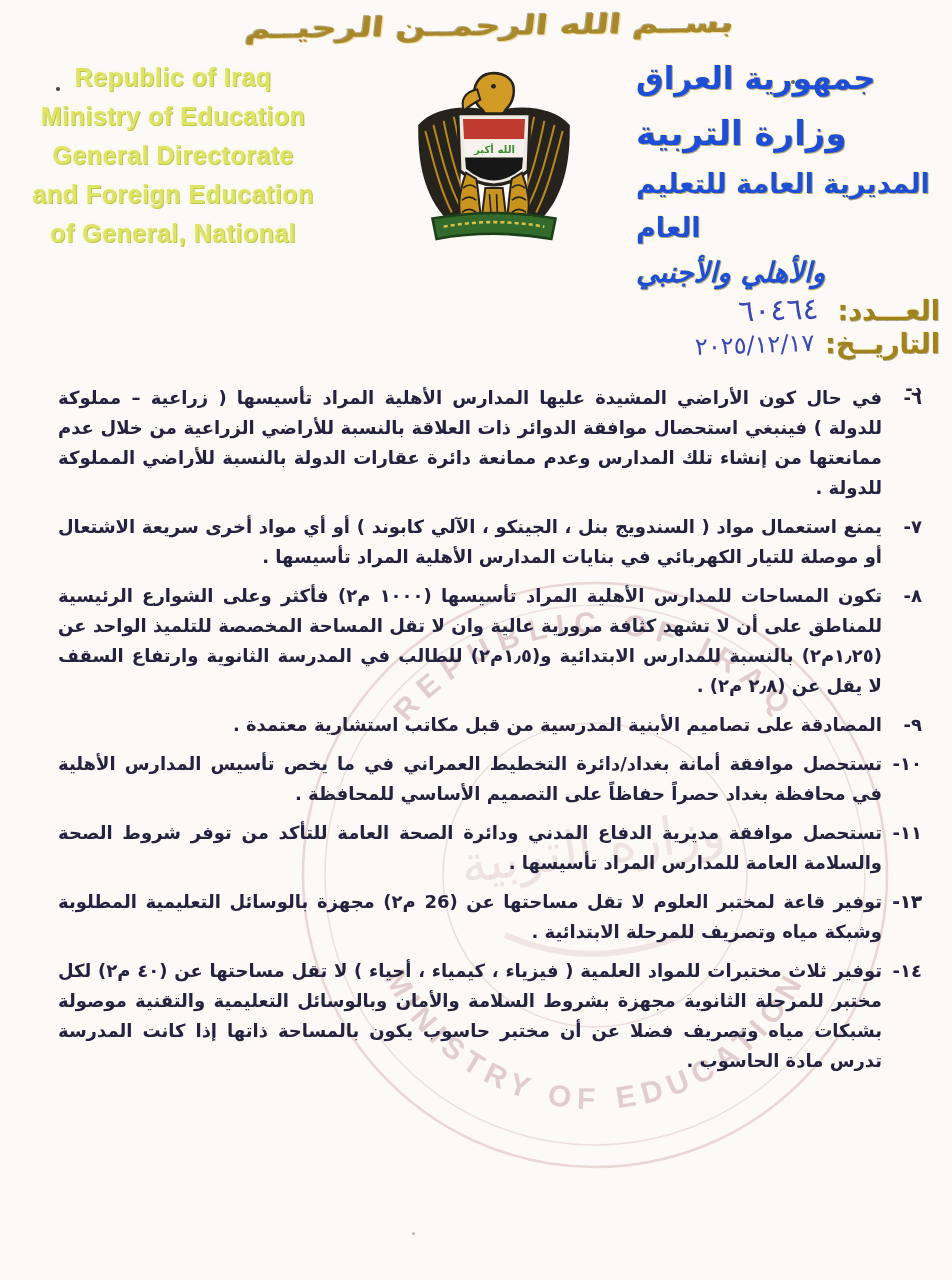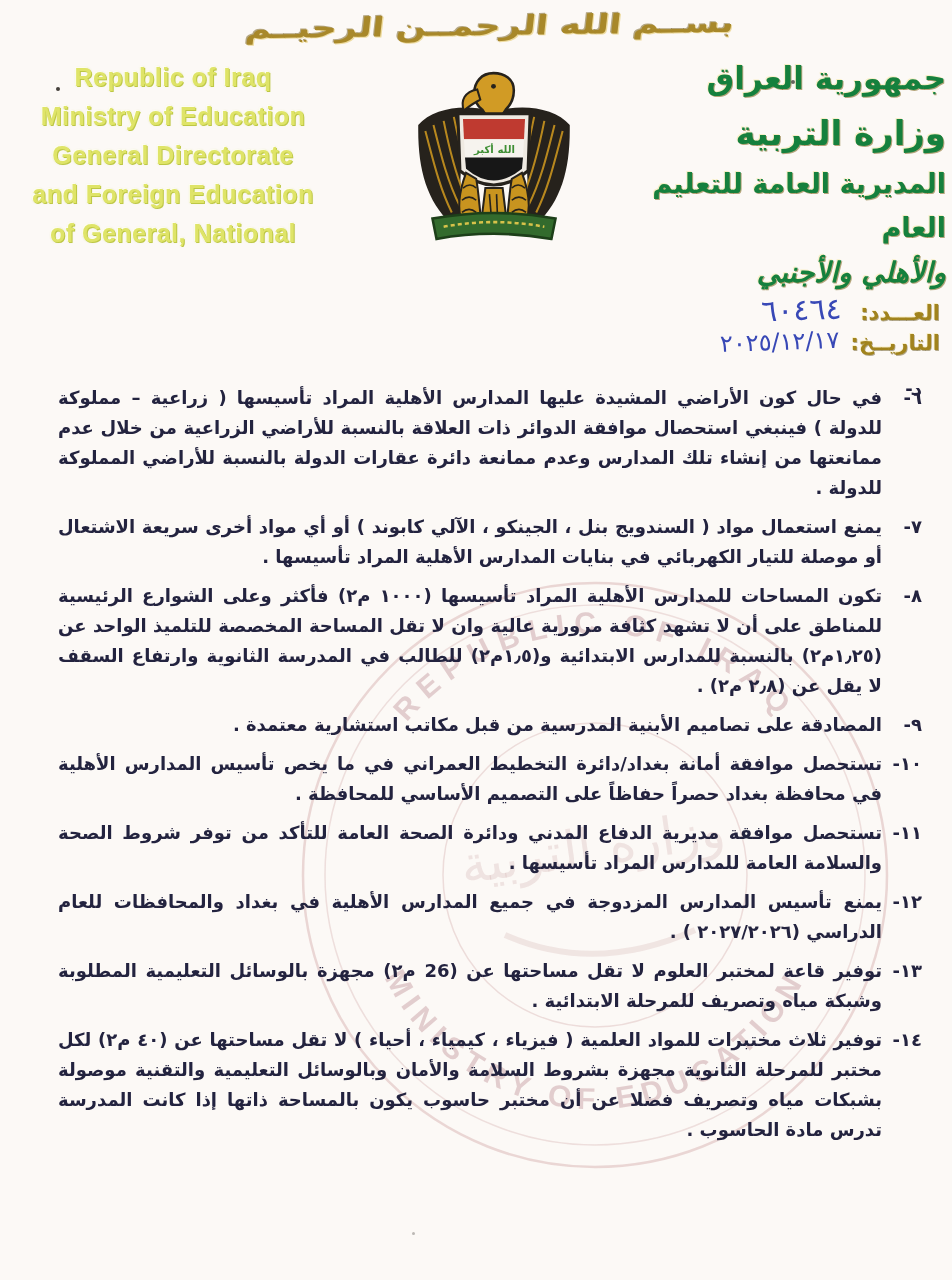--- a/index.html
+++ b/index.html
@@ -14,31 +14,31 @@
     text-shadow:1px 1px 0 rgba(235,215,150,.9), -1px -1px 0 rgba(110,85,15,.5);}
 
   
   .en-block{position:absolute;left:28px;top:58px;width:290px;text-align:center;
     font-family:"Liberation Sans",sans-serif;font-weight:bold;font-size:25px;
     line-height:39px;color:#dfe468;letter-spacing:.5px;
     text-shadow:1px 1px 0 rgba(185,196,60,.95), -1px -1px 1px rgba(255,255,245,.9),
                 0 0 2px rgba(200,210,100,.7);}
 
   
-  .ar-block{position:absolute;right:6px;top:52px;width:310px;text-align:right;
-    direction:rtl;color:#15803d;font-weight:bold;
+  .ar-block{position:absolute;right:6px;top:52px;width:310px;text-align:left;
+    direction:rtl;color:#1d4ed8;font-weight:bold;
     text-shadow:1px 1px 0 rgba(120,95,20,.55), -1px -1px 0 rgba(248,238,195,.95);}
   .ar-block .l1{font-size:31px;line-height:52px;}
   .ar-block .l2{font-size:34px;line-height:58px;}
   .ar-block .l3{font-size:27px;line-height:44px;}
   .ar-block .l4{font-size:28px;line-height:46px;font-style:italic;}
 
   
   .ref-line{position:absolute;direction:rtl;right:12px;white-space:nowrap;}
-  .ref-line .lbl{color:#a1831d;font-weight:bold;font-size:21px;
+  .ref-line .lbl{color:#a1831d;font-weight:bold;font-size:27px;
     text-shadow:.7px .7px 0 rgba(90,70,10,.45), -.7px -.7px 0 rgba(250,240,200,.9);}
   .ref-number{top:292px;}
   .ref-date{top:328px;}
   .ink{color:#3848b6;display:inline-block;}
   .ink.num{font-size:30px;letter-spacing:7px;transform:rotate(-2deg);margin-right:14px;}
   .ink.dat{font-size:24px;letter-spacing:2px;transform:rotate(-2deg);margin-right:6px;}
 
   
   .seal{position:absolute;left:265px;top:535px;pointer-events:none;}
 
@@ -169,21 +169,20 @@
     <div class="item">
       <span class="marker">١٠-</span>
       <span class="txt">تستحصل موافقة أمانة بغداد/دائرة التخطيط العمراني في ما يخص تأسيس المدارس الأهلية في محافظة بغداد حصراً حفاظاً على التصميم الأساسي للمحافظة .</span>
     </div>
     <div class="item">
       <span class="marker">١١-</span>
       <span class="txt">تستحصل موافقة مديرية الدفاع المدني ودائرة الصحة العامة للتأكد من توفر شروط الصحة والسلامة العامة للمدارس المراد تأسيسها .</span>
     </div>
     <div class="item">
       <span class="marker">١٢-</span>
-      <span class="txt">يمنع تأسيس المدارس المزدوجة في جميع المدارس الأهلية في بغداد والمحافظات للعام الدراسي (٢٠٢٧/٢٠٢٦ ) .</span>
     </div>
     <div class="item">
       <span class="marker">١٣-</span>
       <span class="txt">توفير قاعة لمختبر العلوم لا تقل مساحتها عن (26 م٢) مجهزة بالوسائل التعليمية المطلوبة وشبكة مياه وتصريف للمرحلة الابتدائية .</span>
     </div>
     <div class="item">
       <span class="marker">١٤-</span>
       <span class="txt">توفير ثلاث مختبرات للمواد العلمية ( فيزياء ، كيمياء ، أحياء ) لا تقل مساحتها عن (٤٠ م٢) لكل مختبر للمرحلة الثانوية مجهزة بشروط السلامة والأمان وبالوسائل التعليمية والتقنية موصولة بشبكات مياه وتصريف فضلا عن أن مختبر حاسوب يكون بالمساحة ذاتها إذا كانت المدرسة تدرس مادة الحاسوب .</span>
     </div>
   </div>

